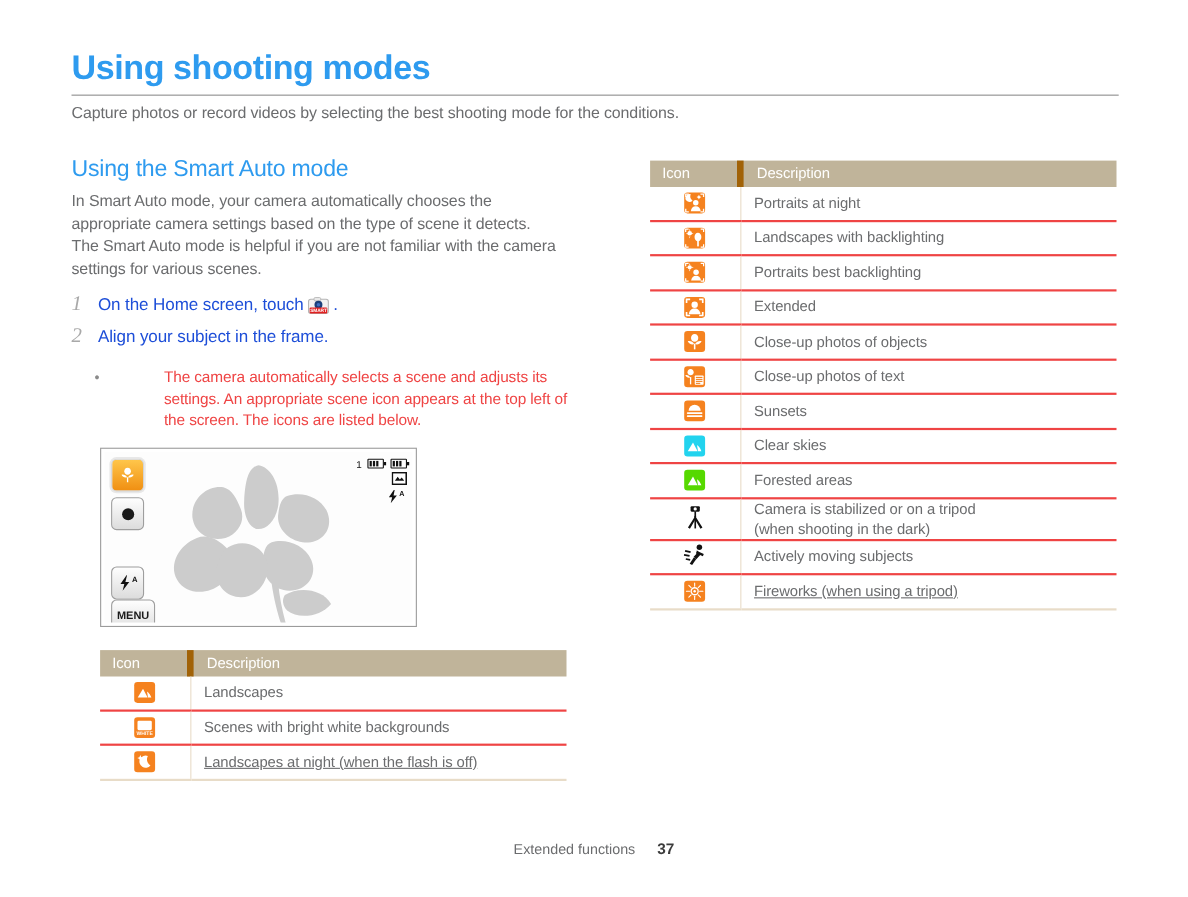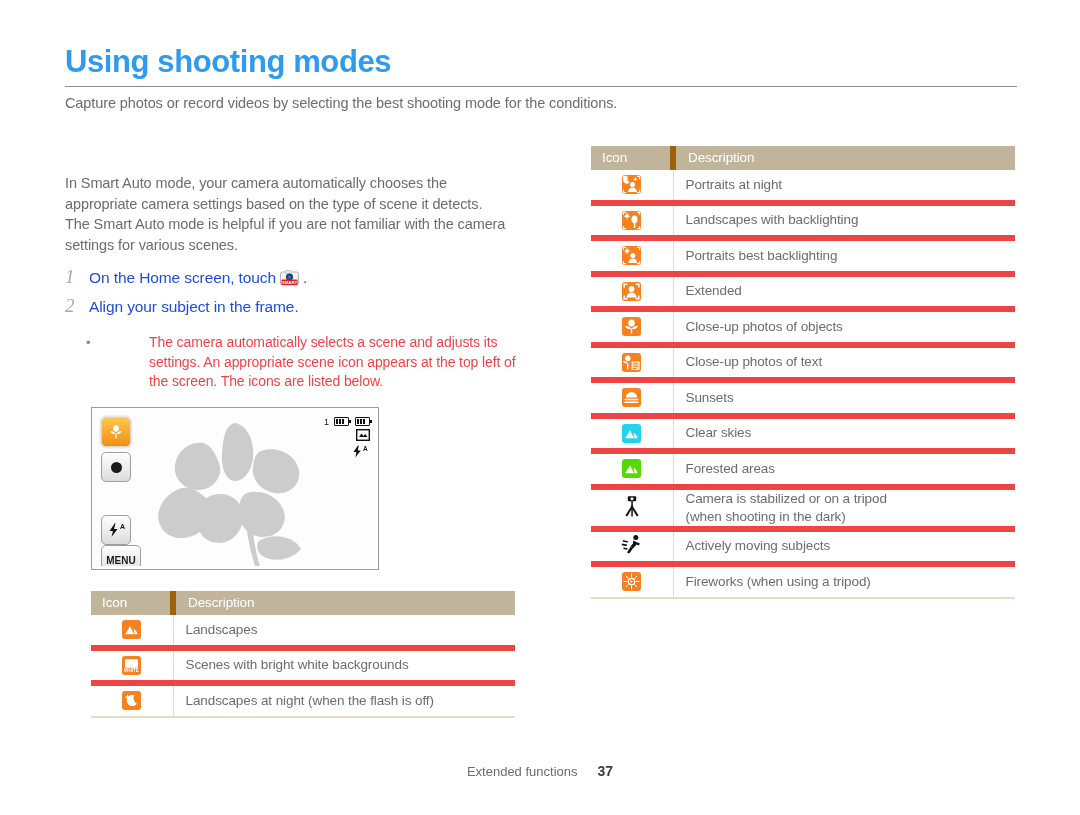--- a/index.html
+++ b/index.html
@@ -233,26 +233,27 @@
     letter-spacing: -0.1px;
   }
   .tbl thead th.ic {
     width: 68px;
     padding-left: 11px;
     border-right: 6px solid #a16207;
   }
   .tbl thead th.de { padding-left: 12px; }
 
   .tbl tbody td {
-    border-bottom: 6px solid #ef4444;
+    border-bottom: 2px solid #ef4444;
     padding: 0;
     vertical-align: middle;
   }
   .tbl tbody tr:last-child td {
     border-bottom: 2px solid #e8dcc8;
+    text-decoration: underline;
   }
   .tbl tbody td.ic {
     width: 68px;
     text-align: center;
     border-right: 1px solid #e8dcc8;
     height: 29.5px;
   }
   .tbl tbody td.de {
     padding-left: 12px;
     letter-spacing: -0.1px;
@@ -308,20 +309,21 @@
 <body>
 
 <div class="page">
 
   <div class="title-block">
     <h1 class="page-title">Using shooting modes</h1>
     <div class="title-rule"></div>
   </div>
   <div class="intro">Capture photos or record videos by selecting the best shooting mode for the conditions.</div>
 
+  <div class="section-title">Using the Smart Auto mode</div>
   <div class="body-para">In Smart Auto mode, your camera automatically chooses the appropriate camera settings based on the type of scene it detects. The Smart Auto mode is helpful if you are not familiar with the camera settings for various scenes.</div>
 
   <div class="steps">
     <div class="step">
       <span class="step-num">1</span>
       <span class="step-text">
         <span>On the Home screen, touch</span>
         <span class="smart-badge">
           <svg viewBox="0 0 21 18" width="21" height="18">
             <rect x="1.5" y="3" width="18" height="13" rx="2" fill="#f2f2f2" stroke="#b5b5b5" stroke-width="1"></rect>

